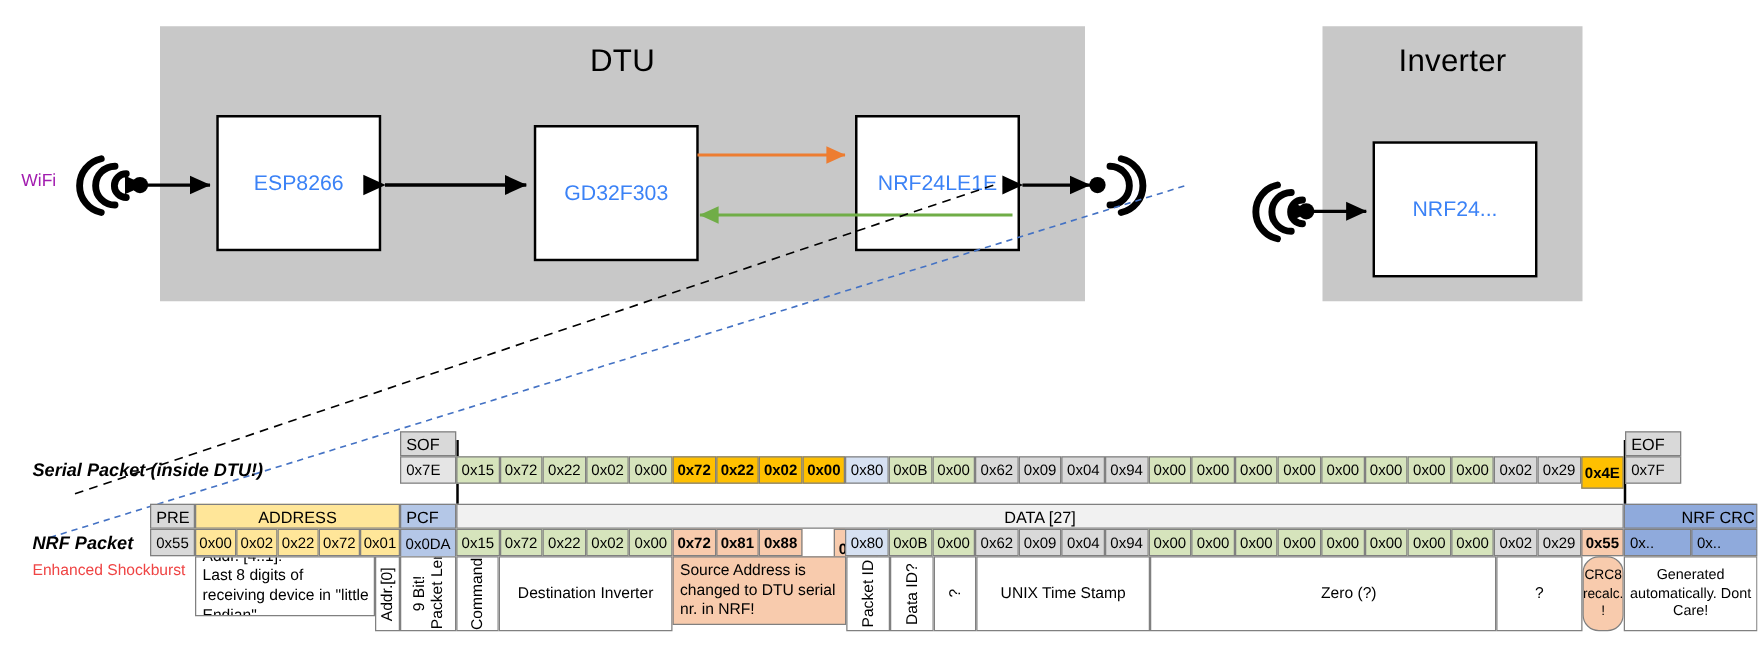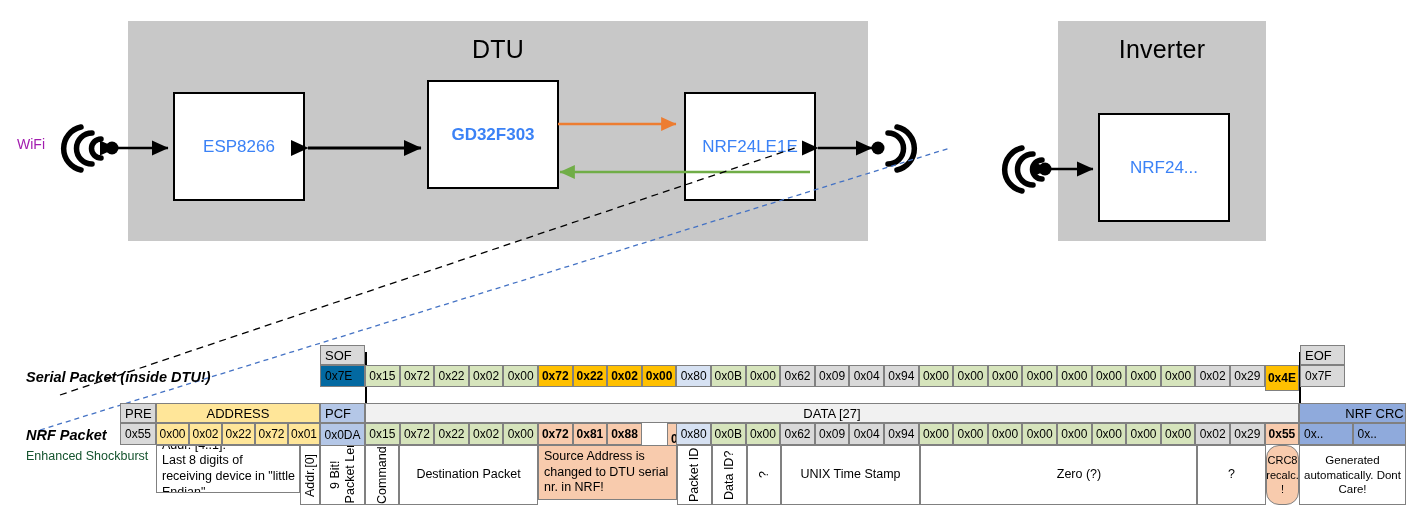--- a/index.html
+++ b/index.html
@@ -27,21 +27,21 @@
   .wifi-label{position:absolute;font-size:14px;color:#a21caf;}
 
   svg.overlay{position:absolute;left:0;top:0;width:1406px;height:523px;
               pointer-events:none;overflow:visible;}
 
   
   .rowlabel{
     position:absolute;font-weight:bold;font-style:italic;font-size:14.5px;color:#000;
     white-space:nowrap;
   }
-  .sublabel{position:absolute;font-size:12.5px;color:#14532d;white-space:nowrap;}
+  .sublabel{position:absolute;font-size:12.5px;color:#ef4444;white-space:nowrap;}
 
   .cell{
     position:absolute;box-sizing:border-box;border:1px solid #808080;
     font-size:12px;color:#000;display:flex;align-items:center;
     justify-content:center;overflow:hidden;white-space:nowrap;
   }
   .cell.hdr{justify-content:flex-start;padding-left:4px;font-size:13px;}
   .cell.hdrc{justify-content:center;font-size:13px;}
   .cell.b{font-weight:bold;}
   .cell.desc{
@@ -63,21 +63,21 @@
 
   <div class="enclosure" style="left:128px;top:21px;width:740px;height:220px;">
     <div class="enclosure-title">DTU</div>
   </div>
 
   <div class="enclosure" style="left:1058px;top:21px;width:208px;height:220px;">
     <div class="enclosure-title">Inverter</div>
   </div>
 
   <div class="chipbox" style="left:173px;top:92px;width:128px;height:105px;">ESP8266</div>
-  <div class="chipbox" style="left:427px;top:80px;width:128px;height:105px;font-weight:bold;">GD32F303</div>
+  <div class="chipbox" style="left:427px;top:100px;width:128px;height:105px;">GD32F303</div>
   <div class="chipbox" style="left:684px;top:92px;width:128px;height:105px;">NRF24LE1E</div>
   <div class="chipbox" style="left:1098px;top:113px;width:128px;height:105px;">NRF24...</div>
 
   <div class="wifi-label" style="left:17px;top:136px;">WiFi</div>
 
   <svg class="overlay" viewBox="0 0 1406 523">
     <defs>
       <marker id="ah-black" markerWidth="7" markerHeight="7" refX="6.2" refY="3.5" orient="auto" markerUnits="strokeWidth">
         <path d="M0,0.6 L6.4,3.5 L0,6.4 z" fill="#000"></path>
       </marker>
@@ -124,21 +124,21 @@
     <line x1="60" y1="395" x2="795" y2="148" stroke="#000" stroke-width="1.3" stroke-dasharray="7,5"></line>
     <line x1="40" y1="430" x2="950" y2="148" stroke="#4472c4" stroke-width="1.3" stroke-dasharray="5,4"></line>
   </svg>
 
   <div class="tick" style="left:365px;top:352px;width:1.5px;height:70px;"></div>
   <div class="tick" style="left:1299px;top:352px;width:1.5px;height:70px;"></div>
 
   <div class="rowlabel" style="left:26px;top:369px;">Serial Packet (inside DTU!)</div>
 
   <div class="cell hdr" style="left:320px;top:345px;width:45px;height:20px;background:#d9d9d9;">SOF</div>
-  <div class="cell" style="left:320px;top:365px;width:45px;height:22px;background:#0369a1;
+  <div class="cell" style="left:320px;top:365px;width:45px;height:22px;background:#e5e5e5;
               justify-content:flex-start;padding-left:4px;">0x7E</div>
 
   <div id="serial-bytes">
       <div class="cell" style="left: 365px; top: 365px; width: 34.6px; height: 22px; background: rgb(214, 228, 188);">0x15</div>
       <div class="cell" style="left: 399.6px; top: 365px; width: 34.6px; height: 22px; background: rgb(214, 228, 188);">0x72</div>
       <div class="cell" style="left: 434.2px; top: 365px; width: 34.6px; height: 22px; background: rgb(214, 228, 188);">0x22</div>
       <div class="cell" style="left: 468.8px; top: 365px; width: 34.6px; height: 22px; background: rgb(214, 228, 188);">0x02</div>
       <div class="cell" style="left: 503.4px; top: 365px; width: 34.6px; height: 22px; background: rgb(214, 228, 188);">0x00</div>
       <div class="cell b" style="left: 538px; top: 365px; width: 34.6px; height: 22px; background: rgb(255, 192, 0);">0x72</div>
       <div class="cell b" style="left: 572.6px; top: 365px; width: 34.6px; height: 22px; background: rgb(255, 192, 0);">0x22</div>
@@ -218,21 +218,21 @@
     </div>
   <div id="nrf-crc">
       <div class="cell" style="left: 1299px; top: 423px; width: 53.5px; height: 22px; background: rgb(143, 170, 220); justify-content: flex-start; padding-left: 4px;">0x..</div>
       <div class="cell" style="left: 1352.5px; top: 423px; width: 53.5px; height: 22px; background: rgb(143, 170, 220); justify-content: flex-start; padding-left: 4px;">0x..</div>
     </div>
 
   <div class="cell desc left" style="left:156px;top:445px;width:144px;height:48px;background:#fff;">Addr. [4..1]:<br>Last 8 digits of receiving device in "little Endian"</div>
   <div class="cell vert" style="left:300px;top:445px;width:20px;height:60px;background:#fff;">Addr.[0]</div>
   <div class="cell vert" style="left:320px;top:445px;width:45px;height:60px;background:#fff;">9 Bit!<br>Inc. Packet Length</div>
   <div class="cell vert" style="left:365px;top:445px;width:34px;height:60px;background:#fff;">Command</div>
-  <div class="cell desc" style="left:399px;top:445px;width:139px;height:60px;background:#fff;">Destination Packet</div>
+  <div class="cell desc" style="left:399px;top:445px;width:139px;height:60px;background:#fff;">Destination Inverter</div>
   <div class="cell desc left" style="left:538px;top:445px;width:139px;height:55px;background:#f8cbad;">Source Address is changed to DTU serial nr. in NRF!</div>
   <div class="cell vert" style="left:677px;top:445px;width:35px;height:60px;background:#fff;">Packet ID</div>
   <div class="cell vert" style="left:712px;top:445px;width:35px;height:60px;background:#fff;">Data ID?</div>
   <div class="cell vert" style="left:747px;top:445px;width:34px;height:60px;background:#fff;">?</div>
   <div class="cell desc" style="left:781px;top:445px;width:139px;height:60px;background:#fff;">UNIX Time Stamp</div>
   <div class="cell desc" style="left:920px;top:445px;width:277px;height:60px;background:#fff;padding-left:44px;">Zero (?)</div>
   <div class="cell desc" style="left:1197px;top:445px;width:69px;height:60px;background:#fff;">?</div>
   <div class="cell desc" style="left:1266px;top:445px;width:33px;height:60px;background:#f8cbad;
               font-size:11px;line-height:1.35;border-radius:13px;">CRC8 recalc. !</div>
   <div class="cell desc" style="left:1299px;top:445px;width:107px;height:60px;background:#fff;

